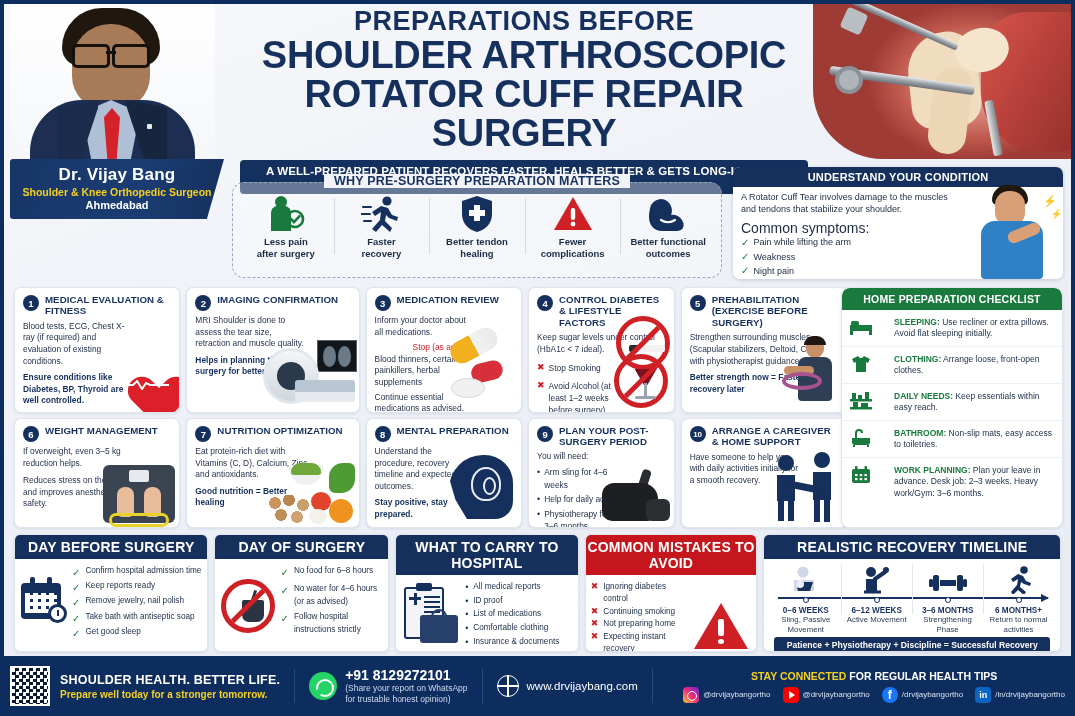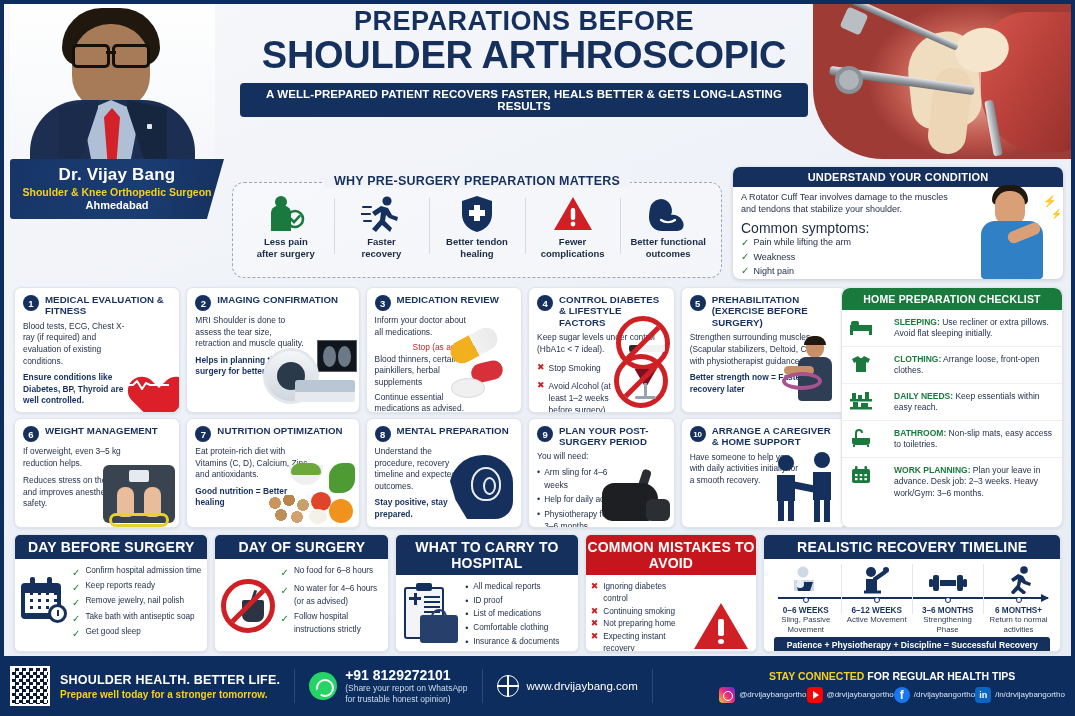--- a/index.html
+++ b/index.html
@@ -287,21 +287,21 @@
   .f-ph { margin-left:8px; }
   .f-ph .p { color:#fff; font-size:14px; font-weight:bold; }
   .f-ph .q { color:#cfdcef; font-size:8.5px; line-height:1.3; }
   .globe { width:22px; height:22px; border:1.6px solid #fff; border-radius:50%; position:relative; flex:none; }
   .globe:before { content:""; position:absolute; left:9px; top:-1px; width:2px; height:22px; background:#fff; }
   .globe:after { content:""; position:absolute; left:-1px; top:9px; width:22px; height:2px; background:#fff; }
   .f-web { color:#fff; font-size:11.5px; margin-left:8px; }
   .f-right { margin-left:auto; text-align:center; }
   .f-sc { font-size:10.5px; font-weight:bold; color:#fff; }
   .f-sc .hl { color:#f5d021; }
-  .f-socials { display:flex; margin-top:5px; align-items:center; }
+  .f-socials { display:flex; gap:12px; margin-top:5px; align-items:center; }
   .soc { display:flex; gap:4px; align-items:center; }
   .soc span { color:#d7e2f2; font-size:8px; }
   .ic { width:16px; height:16px; border-radius:4px; flex:none; position:relative; }
   .ic-ig { background:linear-gradient(45deg,#f9ce34,#ee2a7b,#6228d7); }
   .ic-ig:before { content:""; position:absolute; left:4px; top:4px; width:8px; height:8px; border:1.5px solid #fff; border-radius:50%; }
   .ic-yt { background:#ff0000; }
   .ic-yt:before { content:""; position:absolute; left:6px; top:4px; border-left:6px solid #fff; border-top:4px solid transparent; border-bottom:4px solid transparent; }
   .ic-fb { background:#1877f2; border-radius:50%; color:#fff; font-size:12px; font-weight:bold; text-align:center; line-height:16px; }
   .ic-li { background:#0a66c2; color:#fff; font-size:9px; font-weight:bold; text-align:center; line-height:16px; }
 </style>
@@ -329,20 +329,21 @@
 
     <div class="name-plate">
       <div class="nm">Dr. Vijay Bang</div>
       <div class="sp">Shoulder &amp; Knee Orthopedic Surgeon</div>
       <div class="ct">Ahmedabad</div>
     </div>
 
     <div class="title-block">
       <div class="t1">PREPARATIONS BEFORE</div>
       <div class="t2">SHOULDER ARTHROSCOPIC</div>
+      <div class="t3">ROTATOR CUFF REPAIR SURGERY</div>
       <div class="sub-banner">A WELL-PREPARED PATIENT RECOVERS FASTER, HEALS BETTER &amp; GETS LONG-LASTING RESULTS</div>
     </div>
 
     <div class="hero-img">
       <div class="hero-musc"></div>
           <div class="hero-bone"></div>
           <div class="hero-bone2"></div>
       <div class="hero-ball"></div>
       <div class="scope scope1"></div>
           <div class="scope scope2"></div>

